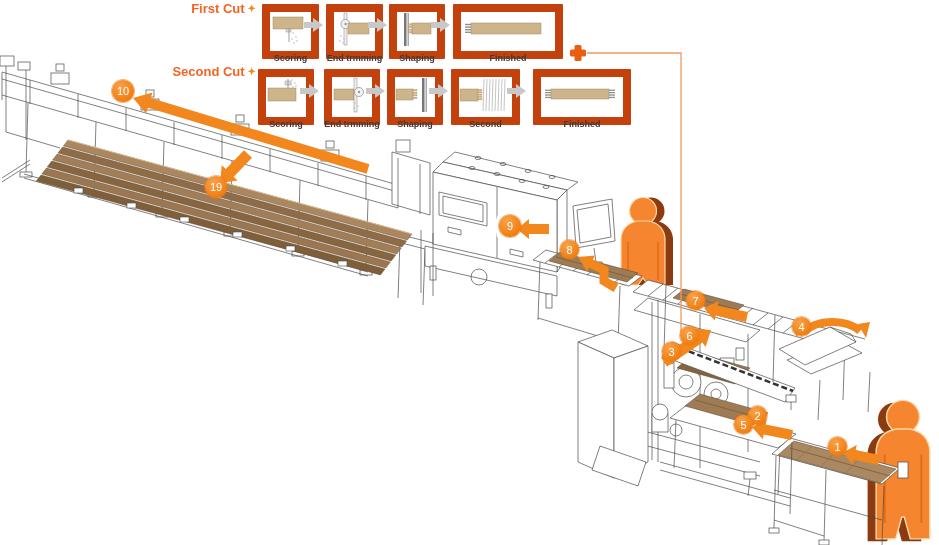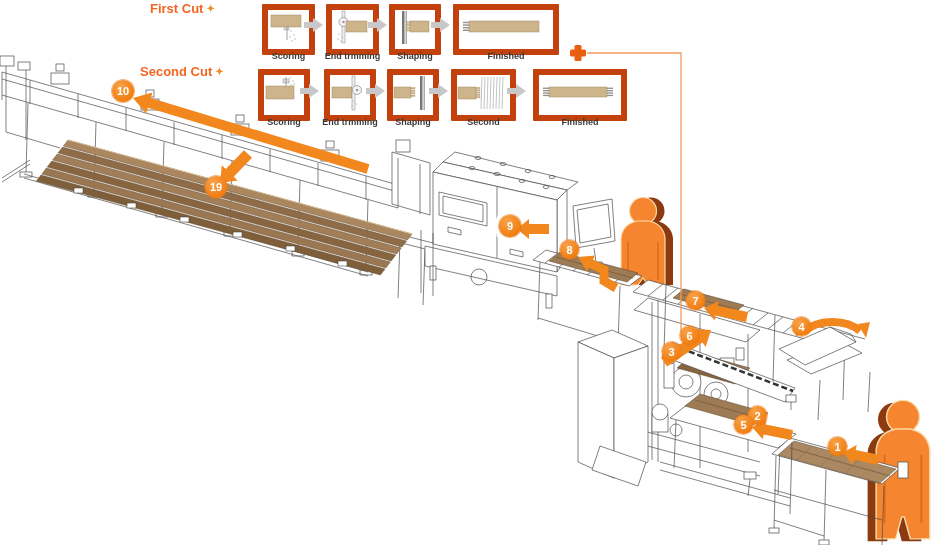--- a/index.html
+++ b/index.html
@@ -2,29 +2,29 @@
 <html><head>
 <meta charset="utf-8">
 <style>
   html,body{margin:0;padding:0;background:#fff;}
   .stage{position:relative;width:939px;height:545px;background:#fff;overflow:hidden;
          font-family:"Liberation Sans",sans-serif;}
   #machine-art{position:absolute;left:0;top:0;z-index:1;}
   
   .legend-row{position:absolute;left:0;top:0;width:939px;z-index:3;}
   .legend-title{position:absolute;color:#F26522;font-weight:bold;font-size:13px;
-                white-space:nowrap;}
+                text-align:right;white-space:nowrap;}
   .legend-title .bullet{color:#F2871E;font-size:10px;margin-left:3px;vertical-align:1px;}
-  .step{position:absolute;background:#fff;border:6px solid #c2410c;border-radius:1px;}
+  .step{position:absolute;background:#fff;border:8px solid #c2410c;border-radius:1px;}
   .step svg{display:block;}
   .step-label{position:absolute;left:50%;top:100%;transform:translateX(-50%);
               margin-top:2px;font-size:9px;font-weight:bold;color:#3b3b3b;white-space:nowrap;}
   .flow-arrow{position:absolute;}
   
-  .badge{position:absolute;border-radius:50%;z-index:6;color:#fff;font-weight:bold;
+  .badge{position:absolute;border-radius:50%;z-index:6;color:#fff;font-weight:normal;
          display:flex;align-items:center;justify-content:center;
          background:radial-gradient(circle at 38% 30%, #f9a24a, #f07d10 72%);
          box-shadow:0 0 0 1px rgba(233,119,20,.55);}
   .badge.sm{width:19px;height:19px;font-size:11px;}
   .badge.lg{width:22px;height:22px;font-size:11px;}
 </style>
 </head>
 <body>
 
 <div class="stage">

